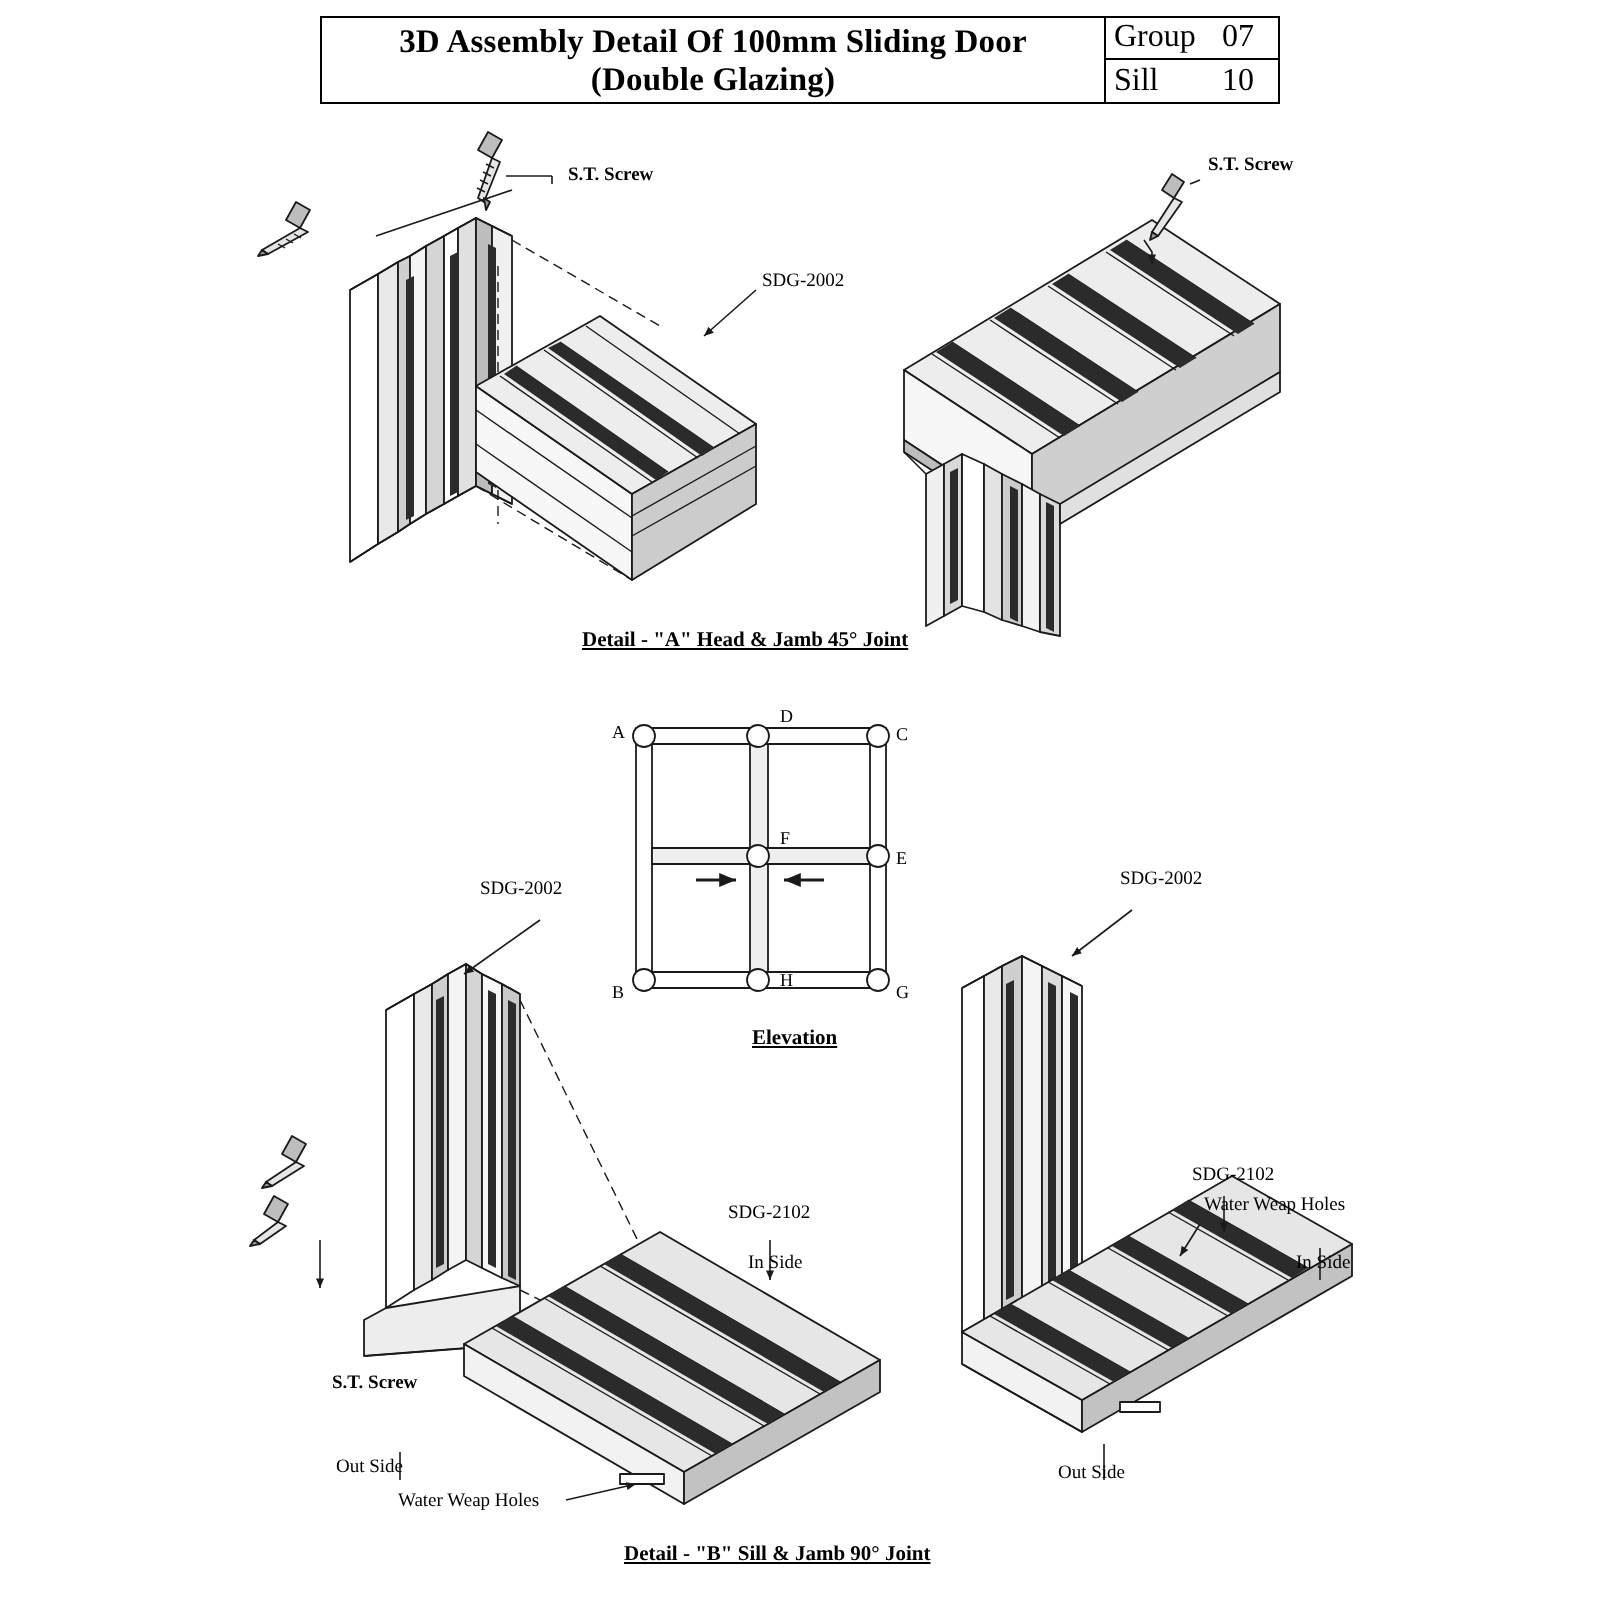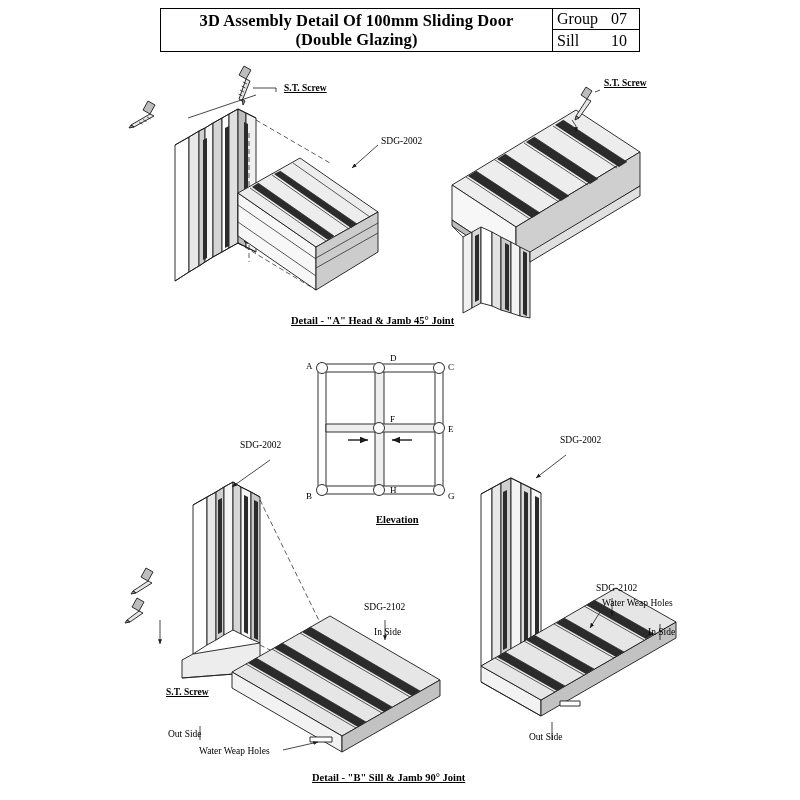--- a/index.html
+++ b/index.html
@@ -70,21 +70,21 @@
 
   
   .lbl {
     position: absolute;
     font-size: 9.5px;
     font-family: "Liberation Serif", serif;
     white-space: nowrap;
     line-height: 11px;
   }
   .lbl.b { font-weight: bold; }
-  .lbl.u { text-decoration: underline; }
+  .lbl.u { }
   .lbl.cap {
     font-size: 10.5px;
     font-weight: bold;
     text-decoration: underline;
   }
   .lbl.node { font-size: 9px; }
 
   
   svg.draw {
     position: absolute;

